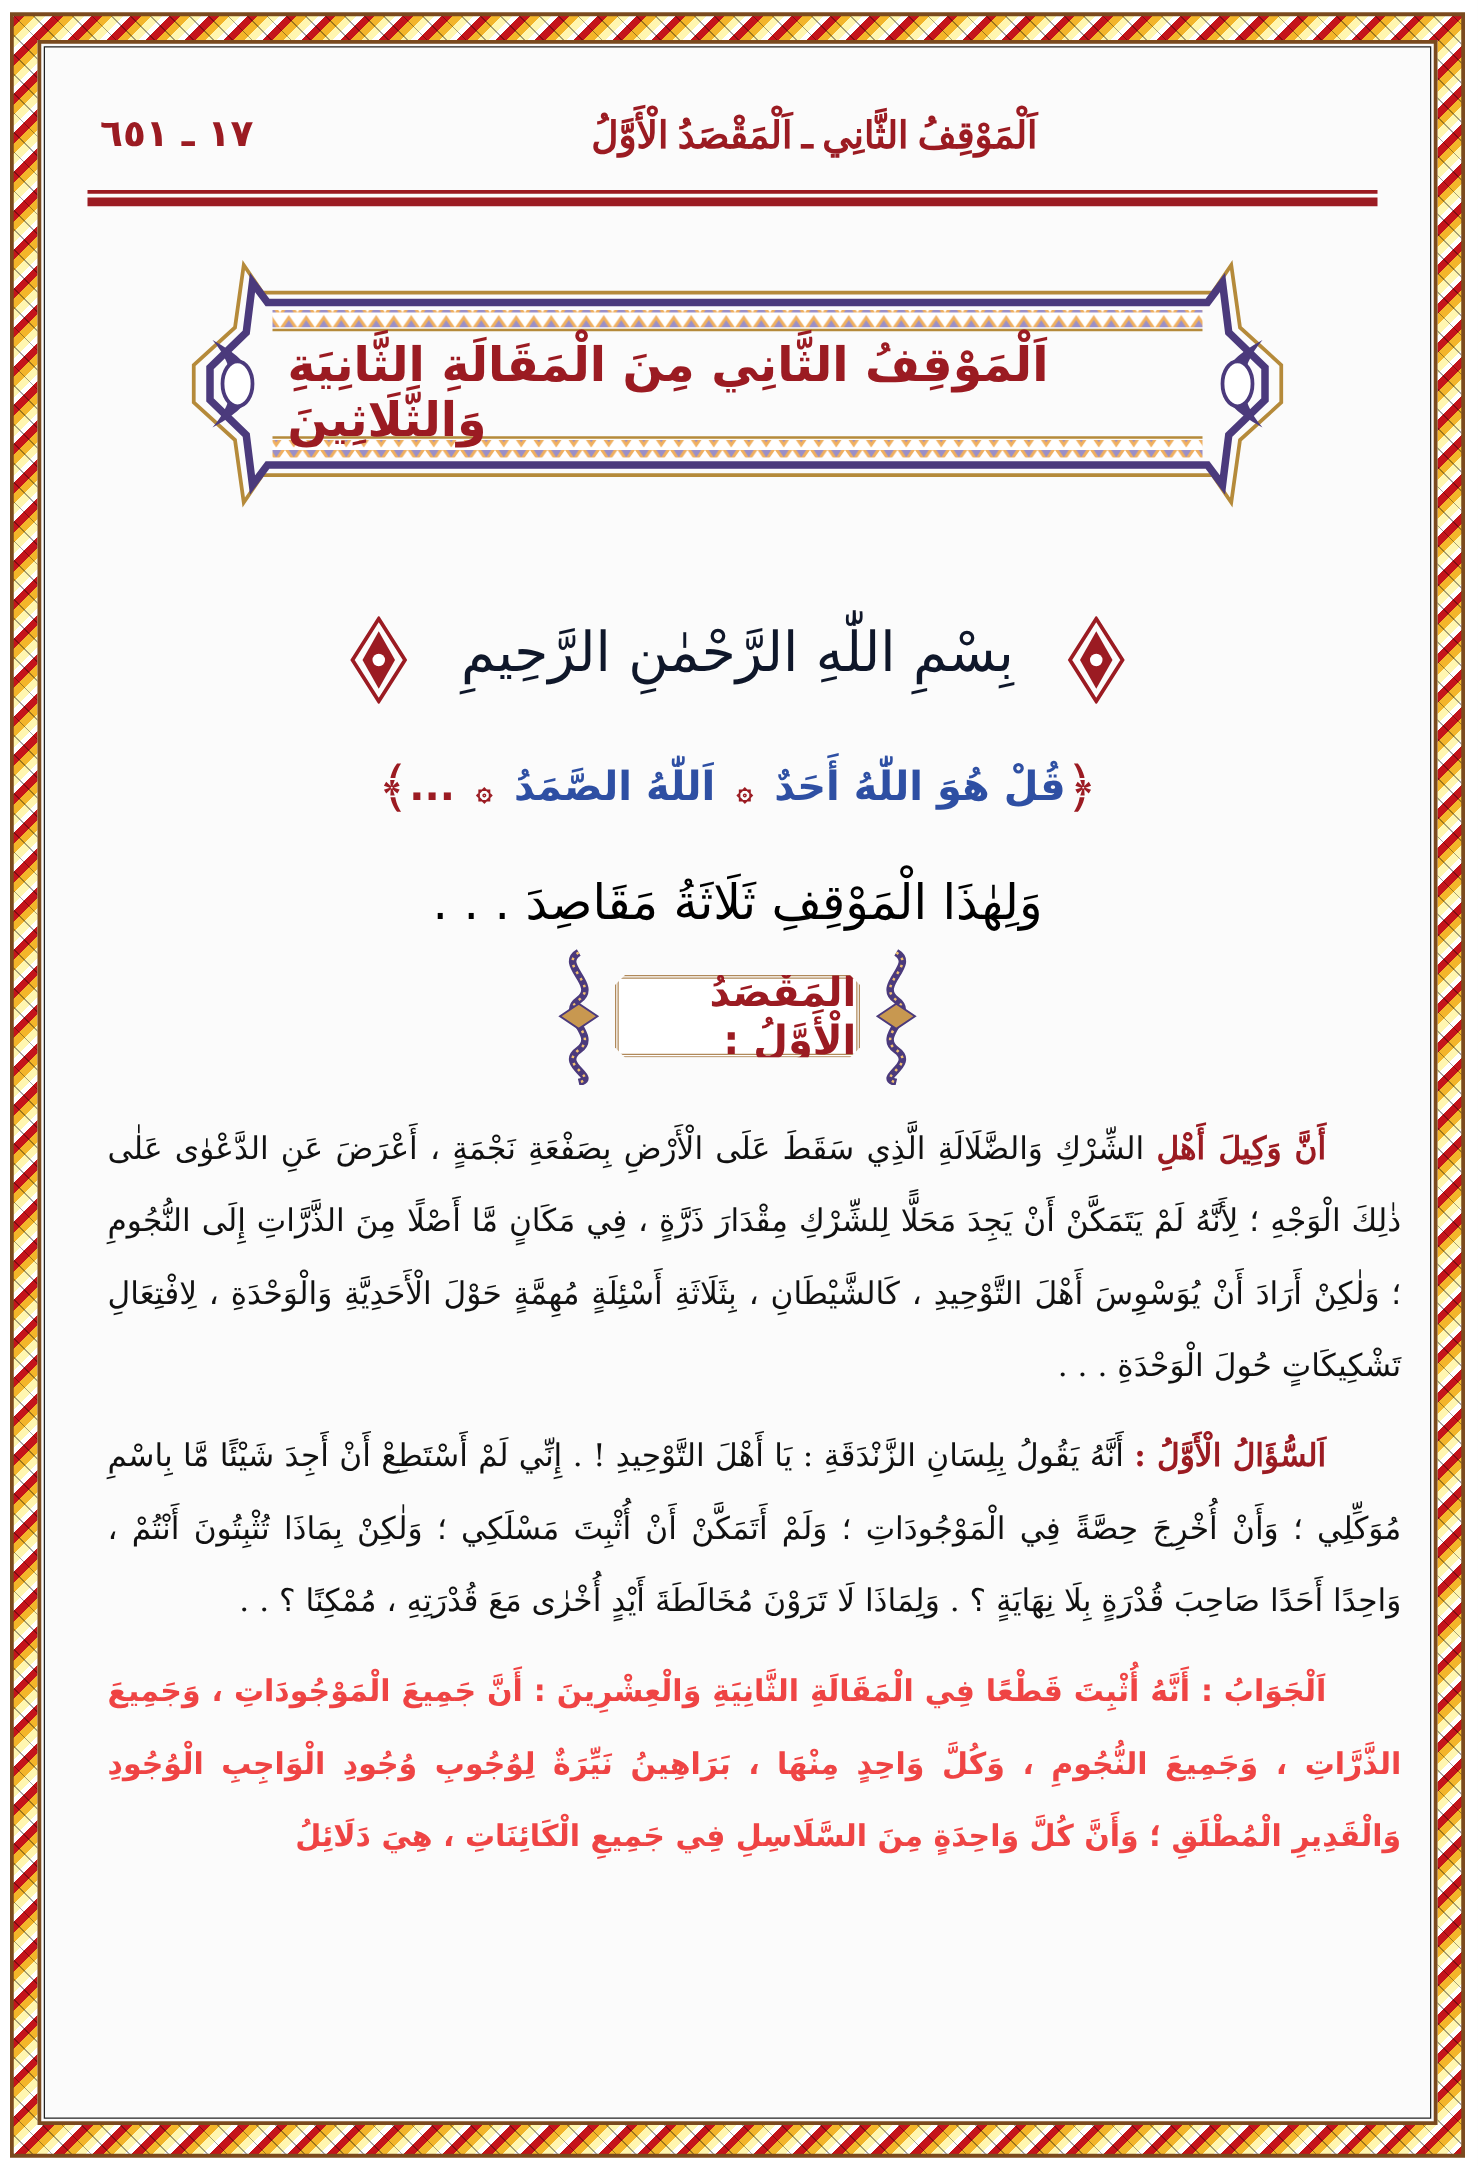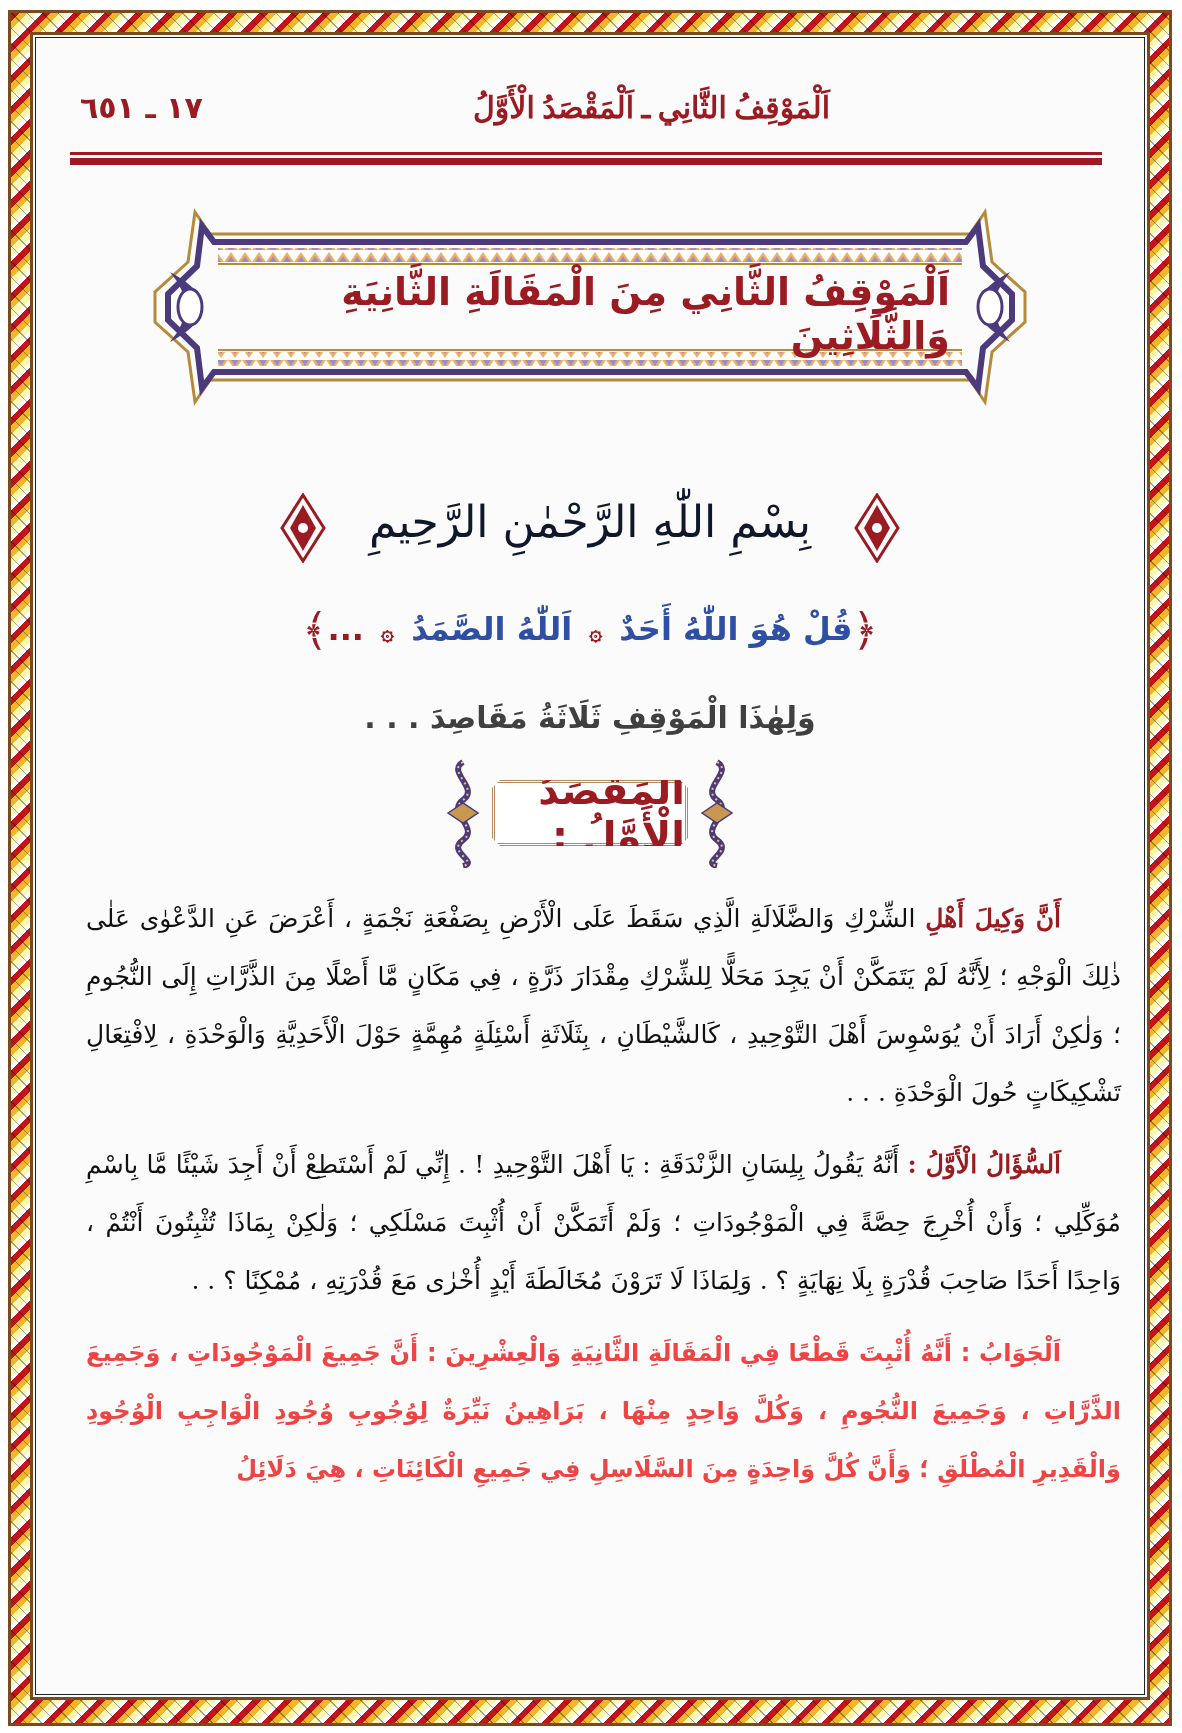--- a/index.html
+++ b/index.html
@@ -46,21 +46,21 @@
       position: absolute; top: 92px; left: 0; width: 1032px; height: 13px;
       border-top: 3px solid #9b1b22; border-bottom: 7px solid #9b1b22;
     }
 
     
     .cartouche {
       position: absolute; top: 142px; left: 70px; width: 900px; height: 210px;
     }
     .cartouche svg { position: absolute; inset: 0; }
     .cartouche-title {
-      position: absolute; top: 68px; left: 90px; width: 720px; text-align: right;
+      position: absolute; top: 68px; left: 90px; width: 720px; text-align: left;
       color: #9b1b22; font-weight: bold; font-size: 38px;
       font-family: "DejaVu Sans", sans-serif;
     }
 
     
     .basmala-row {
       position: absolute; top: 428px; left: 210px; width: 620px; height: 80px;
     }
     .basmala-text {
       position: absolute; left: 60px; right: 60px; top: 8px; text-align: center;
@@ -81,33 +81,33 @@
     }
     .verse-text { color: #2e4fa3; }
     .verse-flower { color: #9b1b22; font-size: 22px; margin: 0 6px; }
     .verse-ellipsis { color: #9b1b22; }
     .verse-bracket { color: #9b1b22; font-weight: normal; font-size: 44px; position: absolute; top: -6px; }
     .verse-bracket.r { right: -8px; }
     .verse-bracket.l { left: -8px; }
 
     .intro-line {
       position: absolute; top: 640px; left: 0; width: 1040px; text-align: center;
-      color: #404040; font-size: 30px; font-weight: bold;
+      color: #000000; font-size: 39px; font-weight: normal;
       font-family: "DejaVu Sans", sans-serif;
     }
 
     
     .section-box-wrap {
       position: absolute; top: 698px; left: 370px; width: 300px; height: 110px;
     }
     .section-box {
       position: absolute; left: 52px; right: 52px; top: 22px; height: 66px;
       border: 3px double #b0895a; background: #fff;
       display: flex; align-items: center; justify-content: center;
-      color: #9b1b22; font-size: 40px; font-weight: bold;
+      color: #9b1b22; font-size: 32px; font-weight: bold;
       font-family: "DejaVu Sans", sans-serif;
       clip-path: polygon(8px 0, calc(100% - 8px) 0, 100% 8px, 100% calc(100% - 8px), calc(100% - 8px) 100%, 8px 100%, 0 calc(100% - 8px), 0 8px);
     }
     .scroll-ornament { position: absolute; top: 0; width: 46px; height: 110px; }
     .scroll-ornament.left { left: 0; }
     .scroll-ornament.right { right: 0; }
 
     
     .body-text {
       position: absolute; top: 830px; left: 16px; width: 1035px;

